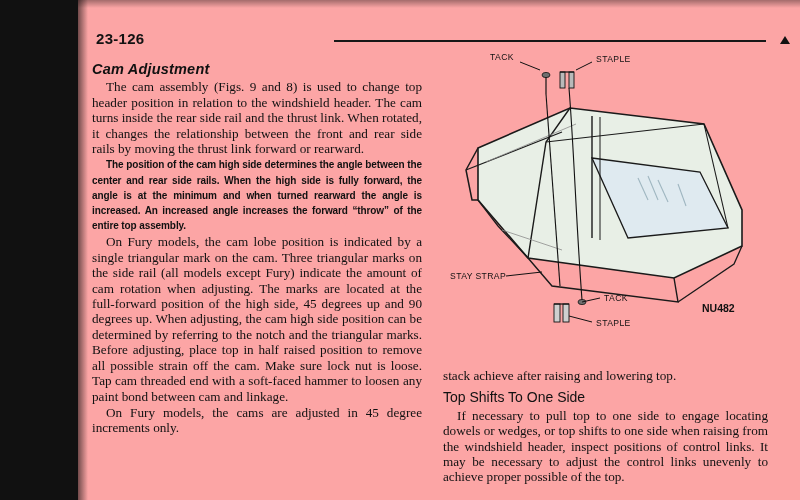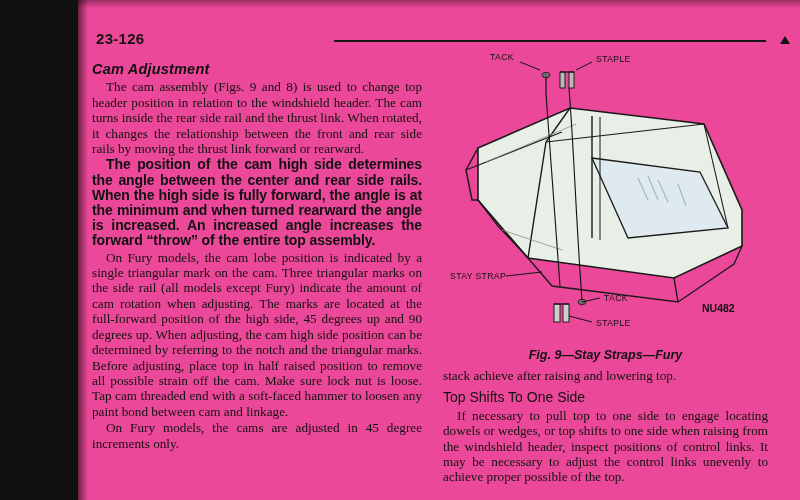--- a/index.html
+++ b/index.html
@@ -9,21 +9,21 @@
   }
   body {
     width: 800px;
     height: 500px;
     overflow: hidden;
   }
   .page {
     position: relative;
     width: 800px;
     height: 500px;
-    background: #ec4899;
+    background: #fca5a5;
     box-sizing: border-box;
     font-family: "Liberation Serif", serif;
     color: #111;
   }
   
   .edge-left {
     position: absolute;
     left: 0; top: 0;
     width: 78px; height: 500px;
     background: #111;
@@ -108,21 +108,21 @@
   p.body {
     margin: 0 0 1px 0;
     text-indent: 14px;
     hyphens: none;
   }
   p.bold-para {
     margin: 1px 0 1px 0;
     text-indent: 14px;
     font-family: "Liberation Sans", sans-serif;
     font-weight: bold;
-    font-size: 14px;
+    font-size: 10px;
     line-height: 15.2px;
     letter-spacing: -0.1px;
   }
 
   
   .figure {
     position: absolute;
     left: 442px;
     top: 50px;
     width: 330px;
@@ -257,21 +257,20 @@
         <path d="M64 226 L100 222"></path>
       </g>
       <text class="fig-label" x="162" y="251">TACK</text>
       <text class="fig-label" x="154" y="276">STAPLE</text>
       <text class="fig-label" x="8" y="229">STAY  STRAP</text>
 
       <text class="fig-code" x="260" y="262">NU482</text>
     </svg>
   </div>
 
-  <div class="fig-caption">Fig. 9—Stay Straps—Fury</div>
 
   <div class="right-text">
     <div>stack achieve after raising and lowering top.</div>
     <div class="sub-head">Top Shifts To One Side</div>
     <p class="body">If necessary to pull top to one side to engage locating dowels or wedges, or top shifts to one side when raising from the windshield header, inspect positions of control links. It may be necessary to adjust the control links unevenly to achieve proper possible of the top.</p>
   </div>
 
 </div>
 
 </body></html>

